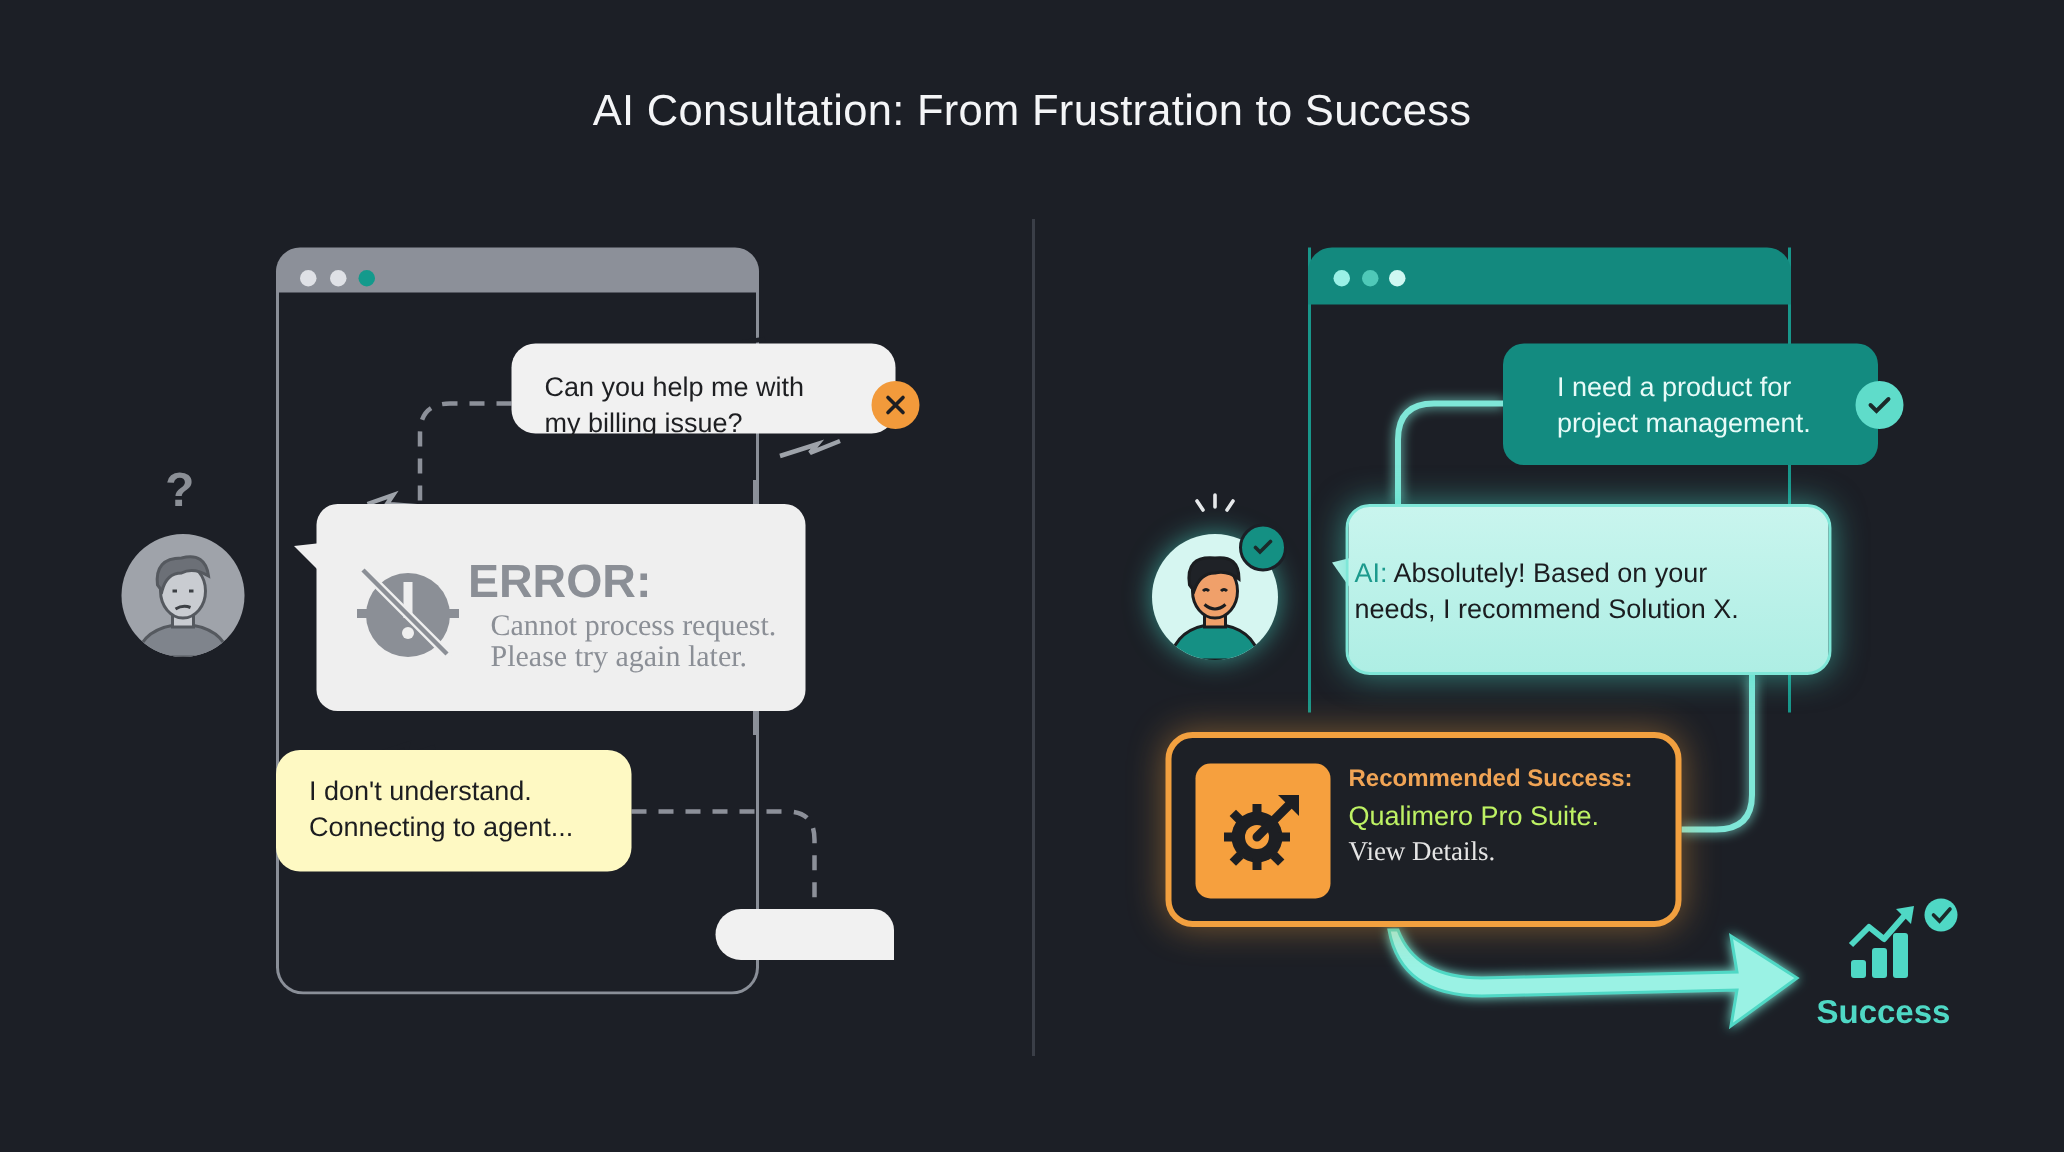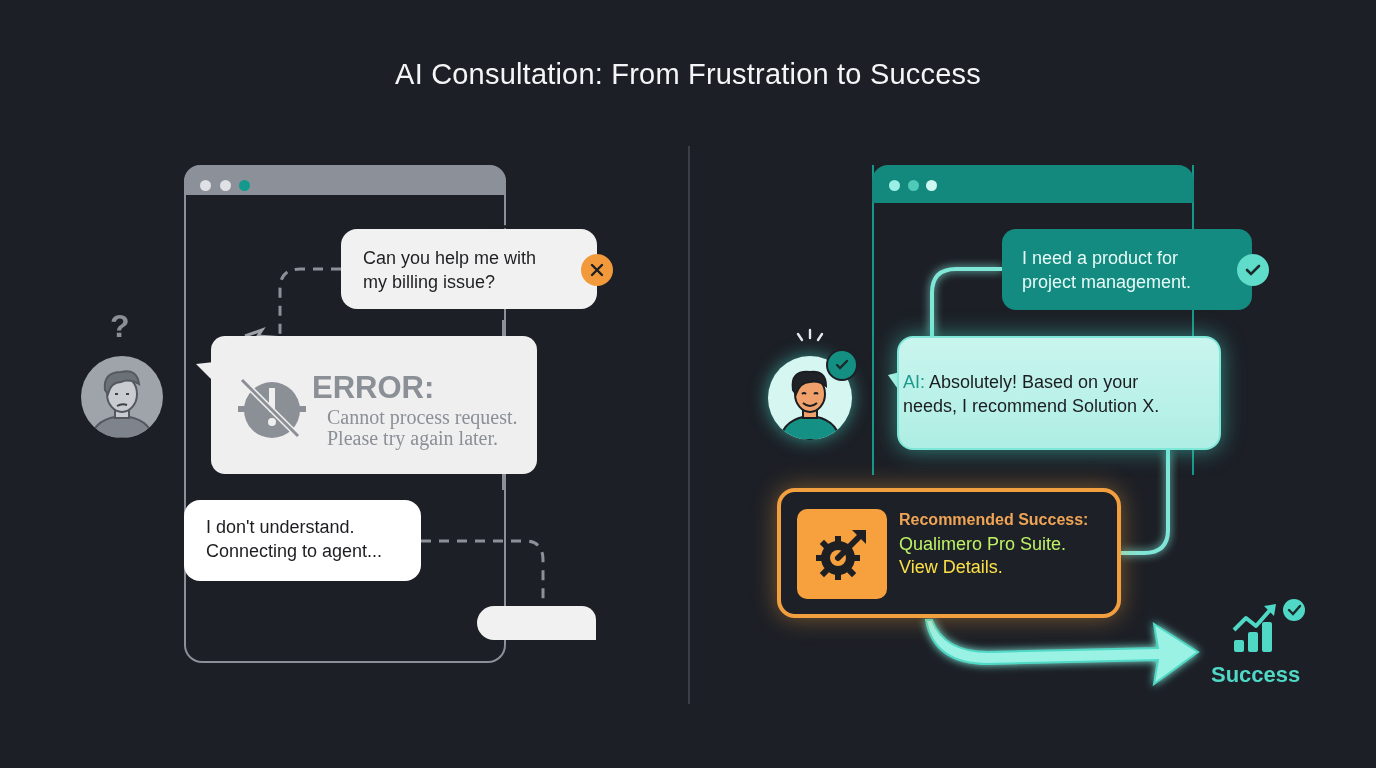--- a/index.html
+++ b/index.html
@@ -23,37 +23,37 @@
     border: 2px solid #8a8f98; border-radius: 18px; border-top: none;
   }
   .lwin-bar {
     left: 184px; top: 165px; width: 322px; height: 30px;
     background: #8c9099; border-radius: 16px 16px 0 0;
   }
   .dot { width: 11px; height: 11px; border-radius: 50%; top: 180px; }
 
   .bubble { border-radius: 16px; }
   .l-b1 {
-    left: 341px; top: 229px; width: 256px; height: 80px;
+    left: 341px; top: 229px; width: 256px; height: 60px;
     background: #f1f1f1; color: #1e1f22; font-size: 18px; line-height: 24px;
     box-sizing: border-box; padding: 17px 22px;
   }
   .x-badge {
     left: 581px; top: 254px; width: 32px; height: 32px; border-radius: 50%;
     background: #f29a3b; display: flex; align-items: center; justify-content: center;
   }
   .l-b2 {
     left: 211px; top: 336px; width: 326px; height: 138px;
     background: #efefef; border-radius: 14px;
   }
   .err-title { left: 312px; top: 370px; font-size: 31px; font-weight: bold; color: #8b8f96; }
   .err-msg { left: 327px; top: 407px; font-size: 20px; line-height: 21px; color: #8b8f96; font-family: Liberation Serif, serif; }
   .l-b3 {
     left: 184px; top: 500px; width: 237px; height: 81px;
-    background: #ffffff; color: #1c1d20; font-size: 18px; line-height: 24px;
+    background: #fef9c3; color: #1c1d20; font-size: 18px; line-height: 24px;
     box-sizing: border-box; padding: 15px 22px;
   }
   .l-b4 { left: 477px; top: 606px; width: 119px; height: 34px; background: #f1f1f1; border-radius: 17px 14px 0 17px; }
 
   .avatar-l {
     left: 81px; top: 356px; width: 82px; height: 82px; border-radius: 50%;
     background: #9fa3aa; overflow: hidden;
   }
   .qmark { left: 110px; top: 308px; font-size: 32px; color: #8b8f96; font-weight: bold; }
 
@@ -62,21 +62,21 @@
     left: 872px; top: 165px; width: 318px; height: 310px;
     border-left: 2px solid #18968a; border-right: 2px solid #18968a;
   }
   .rwin-bar {
     left: 872px; top: 165px; width: 322px; height: 38px;
     background: #13897e; border-radius: 16px 16px 0 0;
   }
   .r-b1 {
     left: 1002px; top: 229px; width: 250px; height: 81px;
     background: #138b80; border-radius: 14px; color: #e8fbf8;
-    font-size: 18px; line-height: 24px; box-sizing: border-box; padding: 17px 20px;
+    font-size: 18px; line-height: 24px; box-sizing: border-box; padding: 17px 36px;
   }
   .check-badge {
     left: 1237px; top: 254px; width: 32px; height: 32px; border-radius: 50%;
     background: #5fdcca; display: flex; align-items: center; justify-content: center;
   }
   .r-b2 {
     left: 897px; top: 336px; width: 324px; height: 114px;
     background: linear-gradient(180deg, #c9f5ee 0%, #aeeee4 100%);
     border-radius: 16px; border: 2px solid #7fe7d8;
     box-shadow: 0 0 22px rgba(72, 220, 200, 0.55);
@@ -99,21 +99,21 @@
     border: 4px solid #f2a03f; border-radius: 18px; background: #1d2026;
     box-sizing: border-box;
     box-shadow: 0 0 24px rgba(242, 160, 63, 0.45);
   }
   .product-icon {
     left: 797px; top: 509px; width: 90px; height: 90px; border-radius: 10px;
     background: #f6a03e; display: flex; align-items: center; justify-content: center;
   }
   .p-label { left: 899px; top: 511px; font-size: 16px; font-weight: bold; color: #f0a455; }
   .p-name { left: 899px; top: 534px; font-size: 18px; color: #bef264; }
-  .p-link { left: 899px; top: 557px; font-size: 18px; color: #fde047; cursor: pointer; }
+  .p-link { left: 899px; top: 557px; font-size: 18px; color: #e5e5e5; cursor: pointer; font-family: Liberation Serif, serif; }
   .success-label { left: 1211px; top: 662px; font-size: 22px; font-weight: bold; color: #4fd8c5; }
   svg { display: block; }
 </style>
 </head>
 <body>
 
 <div class="abs title">AI Consultation: From Frustration to Success</div>
 <div class="abs divider"></div>
 
 <div class="abs lwin"></div>

